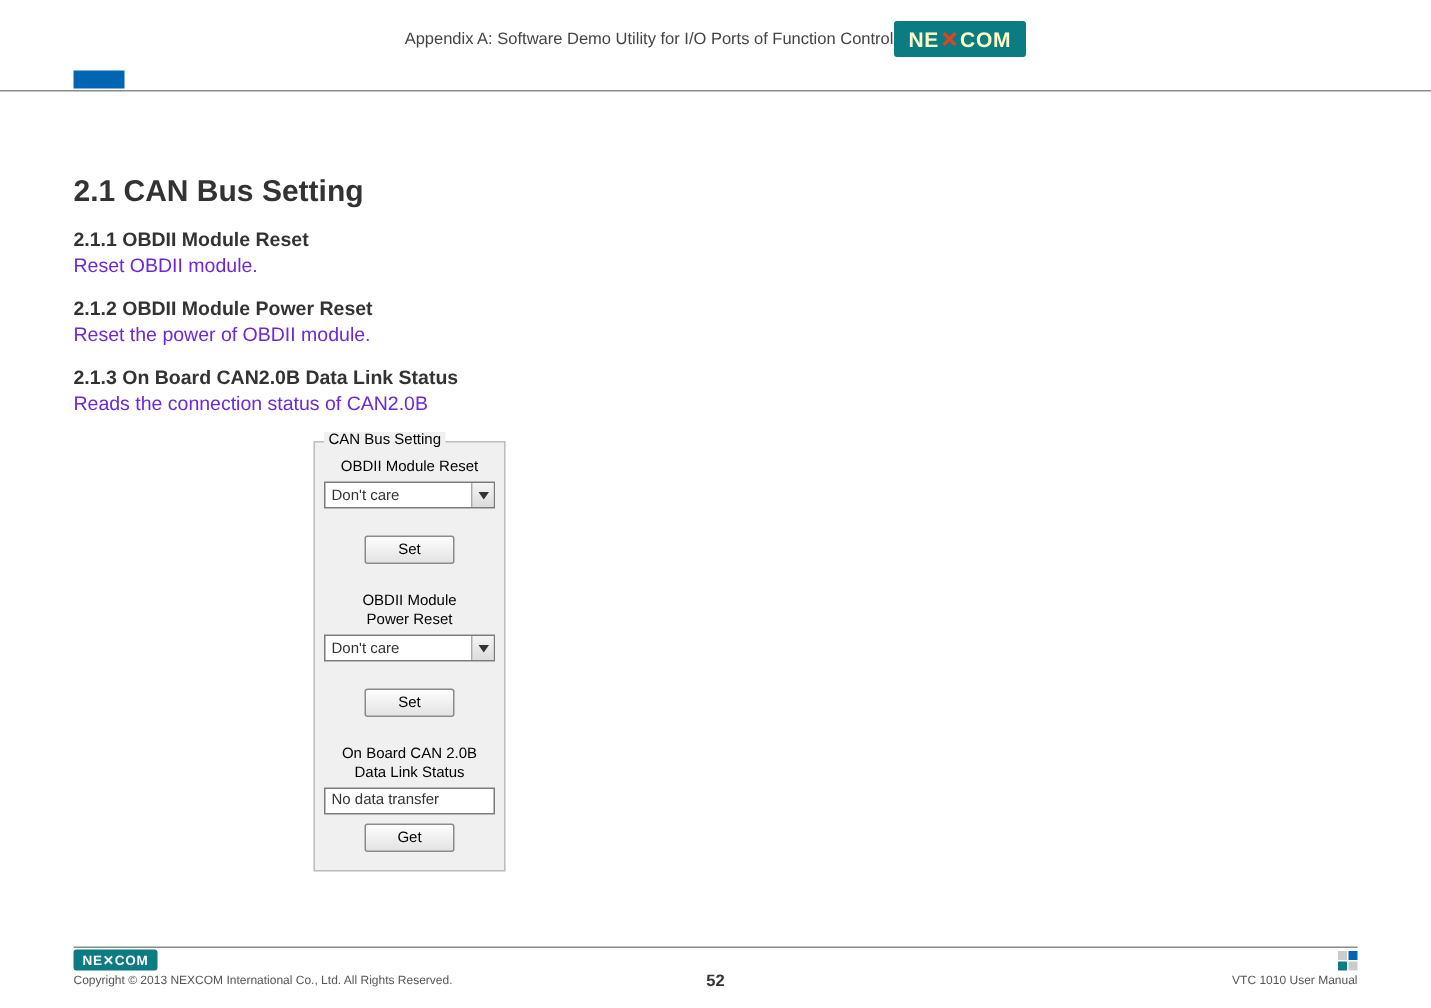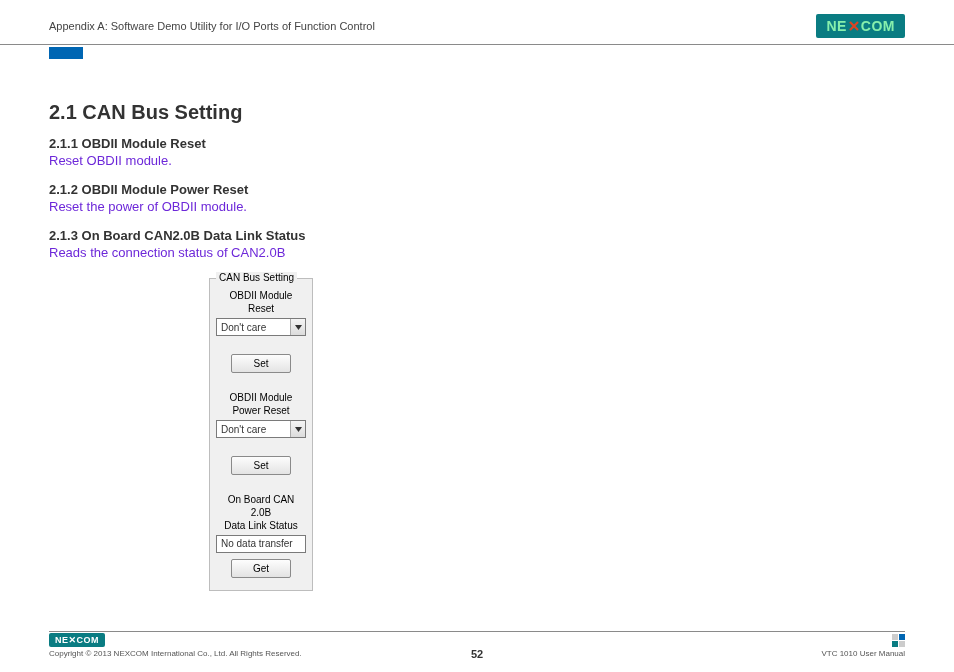--- a/index.html
+++ b/index.html
@@ -10,32 +10,32 @@
     body {
       font-family: Arial, Helvetica, sans-serif;
       background: #ffffff;
       width: 954px;
       height: 672px;
       position: relative;
       color: #333;
     }
     .header {
       display: flex;
-      justify-content: space-between;
-      align-items: center;
-      padding: 14px 49px 6px 49px;
+      justify-content: center;
+      align-items: center;
+      padding: 14px 49px 22px 49px;
       border-bottom: 1px solid #8a8a8a;
     }
     .header-title {
       font-size: 11px;
       color: #444;
     }
     .logo-top {
       background: #0a7c82;
-      color: #86efac;
+      color: #fef9c3;
       font-weight: bold;
       font-size: 14px;
       padding: 4px 10px;
       border-radius: 2px;
       letter-spacing: 0.5px;
       display: flex;
       align-items: center;
     }
     .logo-top .x-wrap { display:inline-flex; align-items:center; margin:0 1px;}
     .blue-tab {
@@ -65,21 +65,21 @@
       font-size: 13px;
       color: #6d28d9;
       margin-bottom: 14px;
       margin-top: 2px;
     }
     .screenshot-wrap {
       margin-left: 160px;
       margin-top: 18px;
     }
     .groupbox {
-      width: 104px;
+      width: 128px;
       border: 1px solid #bdbdbd;
       background: #f0f0f0;
       font-family: Tahoma, sans-serif;
       font-size: 10px;
       padding: 8px 6px 10px 6px;
       position: relative;
     }
     .groupbox-title {
       position: absolute;
       top: -7px;

